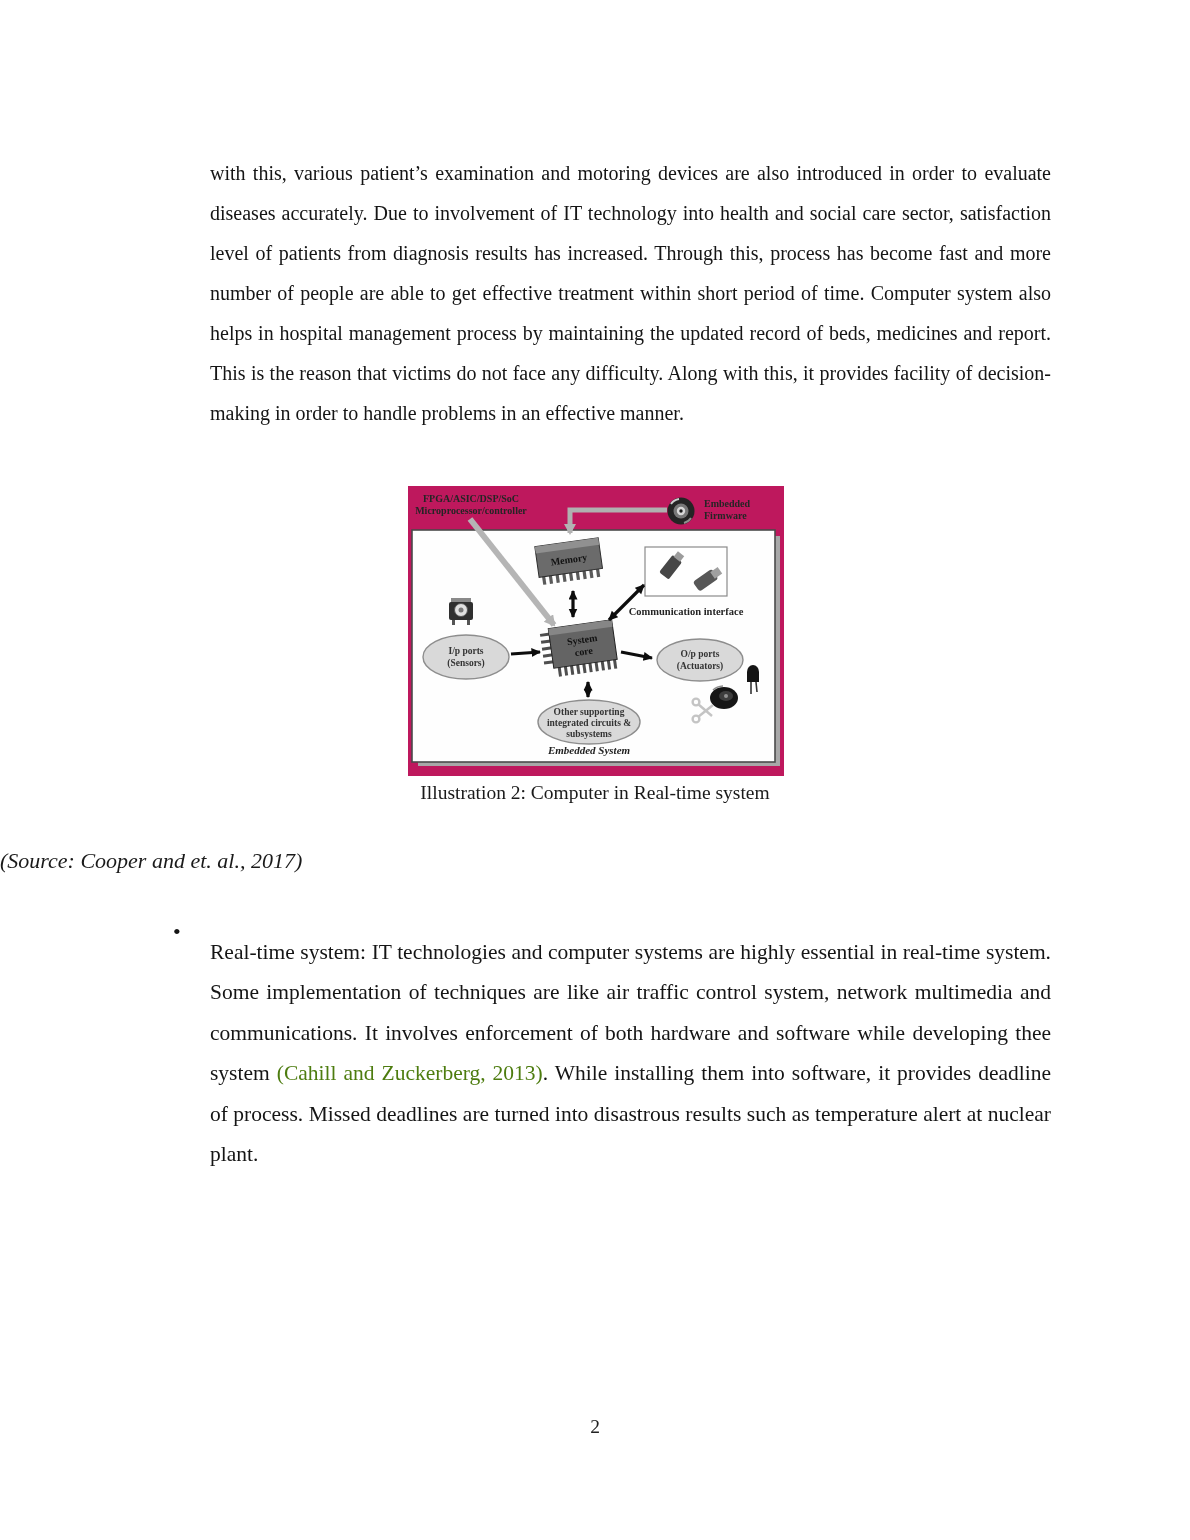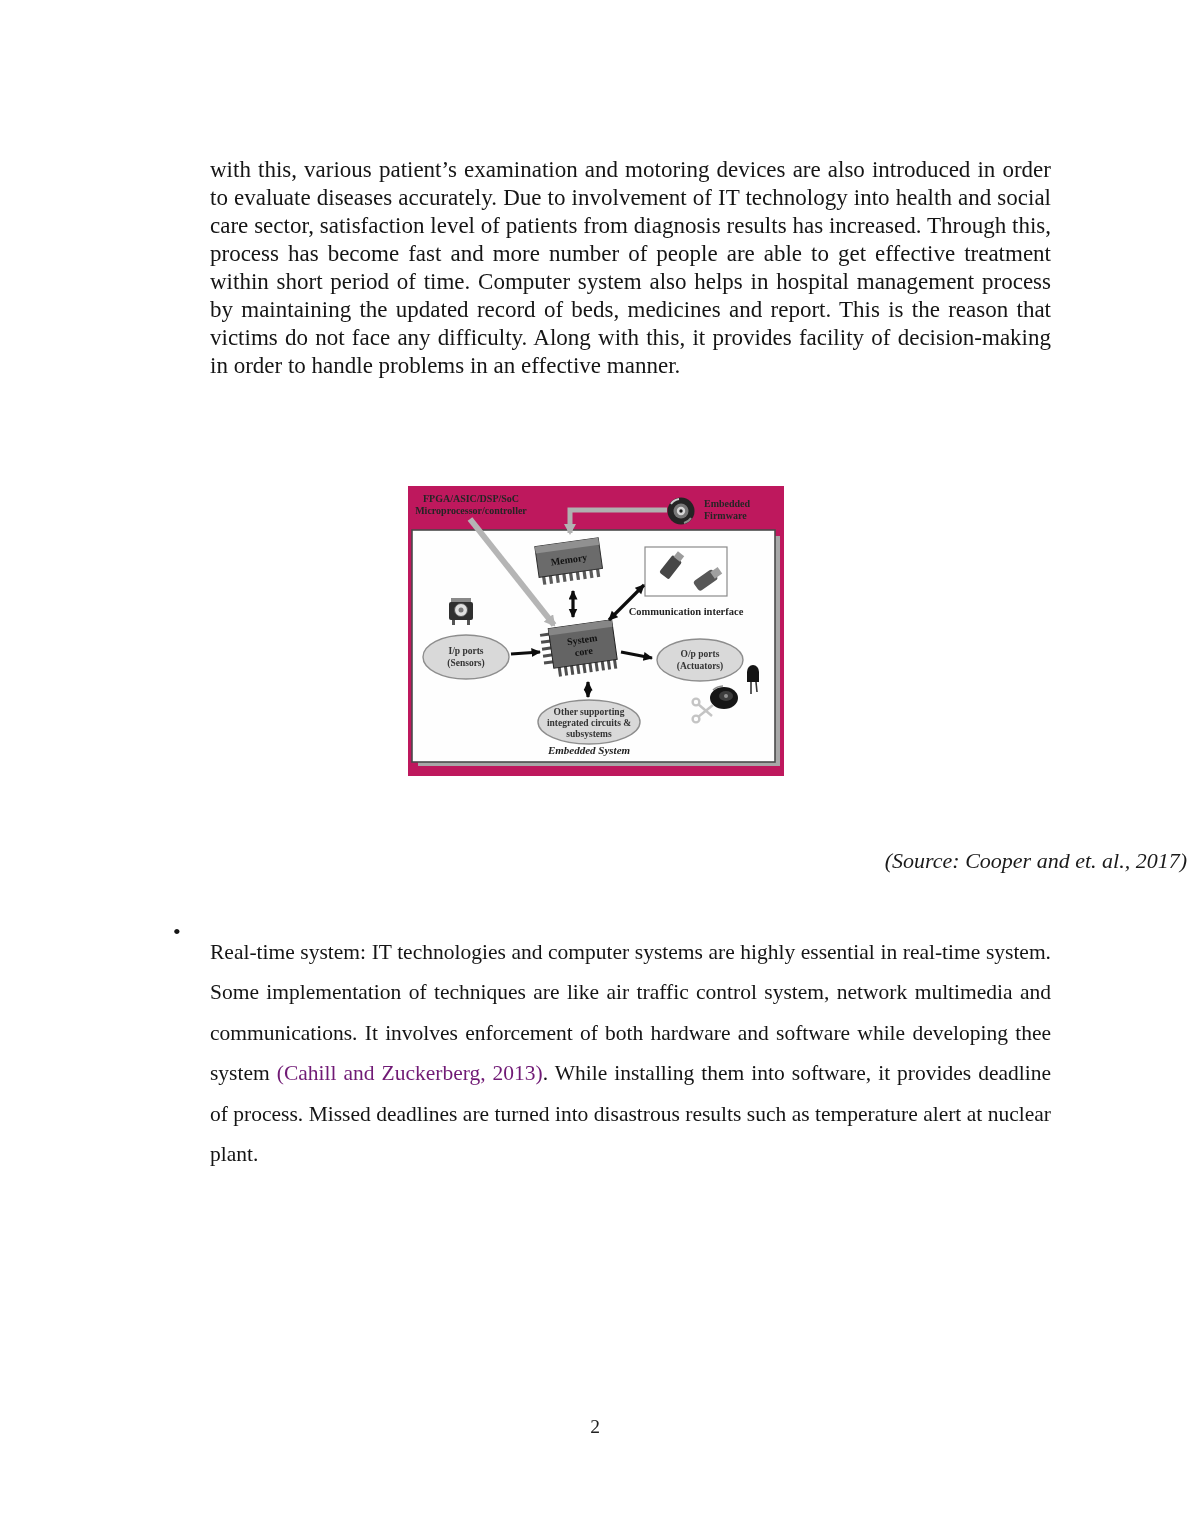--- a/index.html
+++ b/index.html
@@ -7,62 +7,62 @@
     position:relative;
     width:1190px;height:1540px;
     background:#ffffff;
     font-family:"Liberation Serif", serif;
     color:#151515;
     overflow:hidden;
   }
   .para{
     position:absolute;
     left:210px;width:841px;
-    font-size:23px;
-    line-height:28px;
+    font-size:20px;
+    line-height:40px;
     text-align:justify;
     color:#151515;
   }
   #para1{top:133px;}
   .figure-wrap{
     position:absolute;
     left:408px;top:486px;
     width:376px;height:290px;
     background:#be185d;
   }
   .caption{
     position:absolute;
     top:782px;left:0;width:1190px;
     text-align:center;
     font-size:19.5px;
     color:#1a1a1a;
   }
   .source{
     position:absolute;
-    top:848px;left:17px;width:1170px;
-    text-align:right;
+    top:848px;left:0;width:1170px;
+    text-align:left;
     font-style:italic;
     font-size:22px;
     color:#1a1a1a;
   }
   .bullet-marker{
     position:absolute;
     left:173px;top:912px;
     font-size:22px;
     line-height:40px;
   }
   .bullet-body{
     position:absolute;
     left:210px;top:910px;width:841px;
     font-size:21.5px;
     line-height:40.5px;
     text-align:justify;
   }
   .bold{font-weight:normal;}
-  .cite{color:#701a75;}
+  .cite{color:#4d7c0f;}
   .page-num{
     position:absolute;
     top:1416px;left:0;width:1190px;
     text-align:center;
     font-size:19.5px;
     color:#222;
   }
   
   .dlab{font-family:"Liberation Serif",serif;font-weight:bold;fill:#252525;}
   .dlab10{font-size:10px;}
@@ -209,20 +209,21 @@
 
       <g stroke="#c4c4c4" stroke-width="2.4" fill="none">
         <line x1="290" y1="218" x2="304" y2="230"></line>
         <line x1="290" y1="231" x2="305" y2="219"></line>
         <circle cx="288" cy="216" r="3.4"></circle>
         <circle cx="288" cy="233" r="3.4"></circle>
       </g>
     </svg>
   </div>
 
+  <div class="caption">Illustration 2: Computer in Real-time system</div>
 
   <div class="source">(Source: Cooper and et. al., 2017)</div>
 
   <div class="bullet-marker">•</div>
   <p class="bullet-body"><span class="bold">Real-time system:</span><span> IT technologies and computer systems are highly essential in real-time system. Some implementation of techniques are like air traffic control system, network multimedia and communications. It involves enforcement of both hardware and software while developing thee system </span><span class="cite">(Cahill and Zuckerberg, 2013)</span><span>. While installing them into software, it provides deadline of process. Missed deadlines are turned into disastrous results such as temperature alert at nuclear plant.</span></p>
 
   <div class="page-num">2</div>
 
 </div>
 

